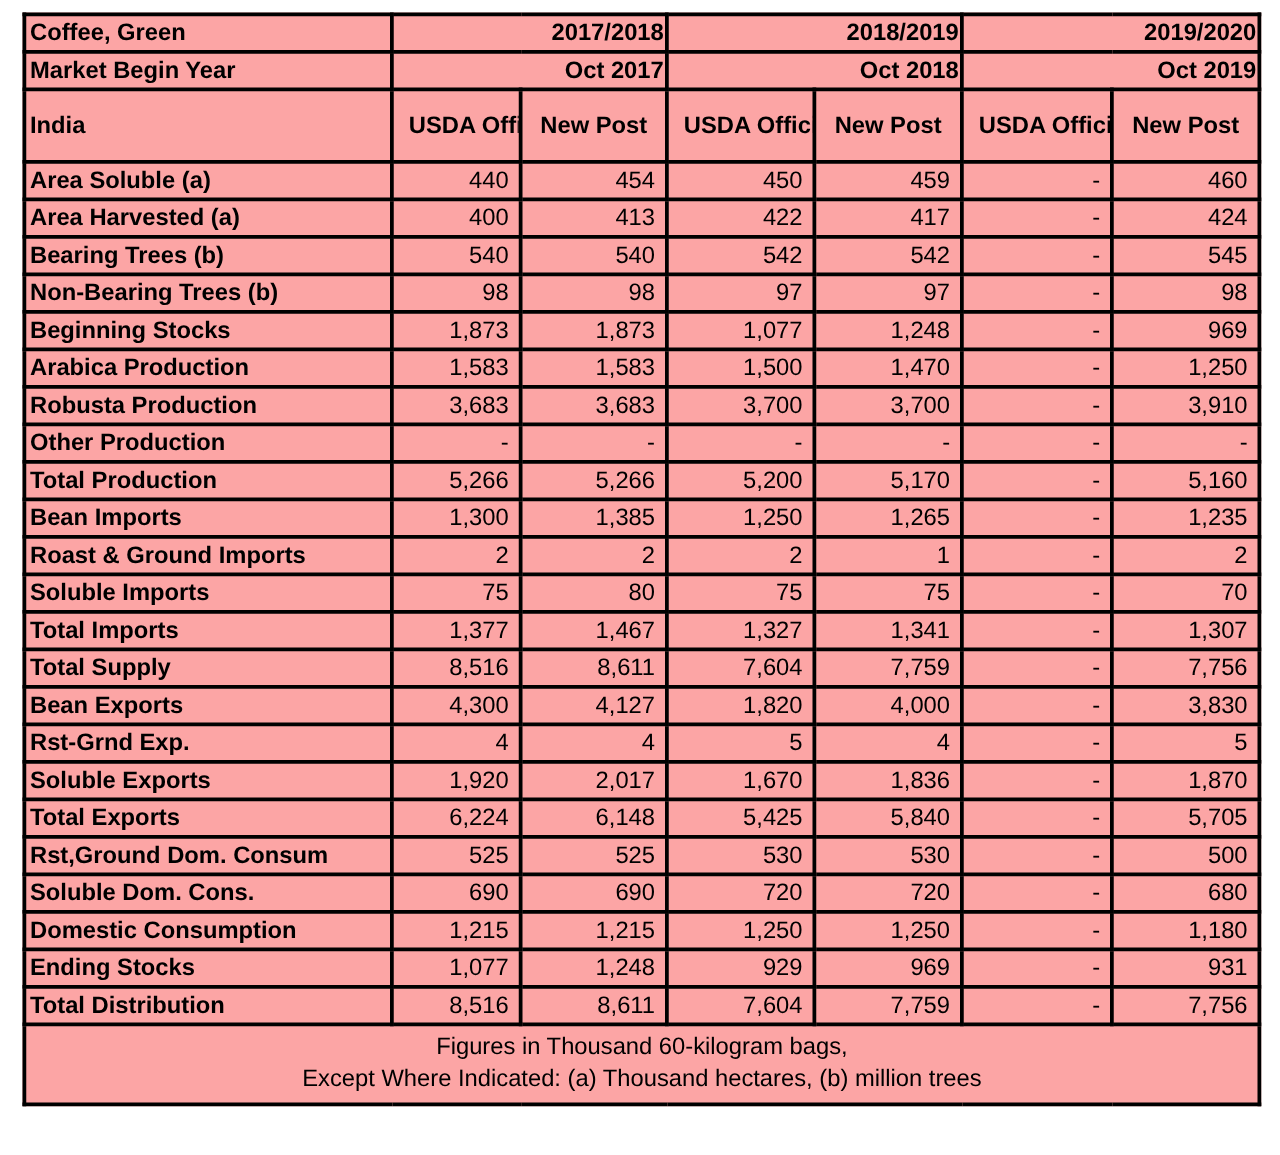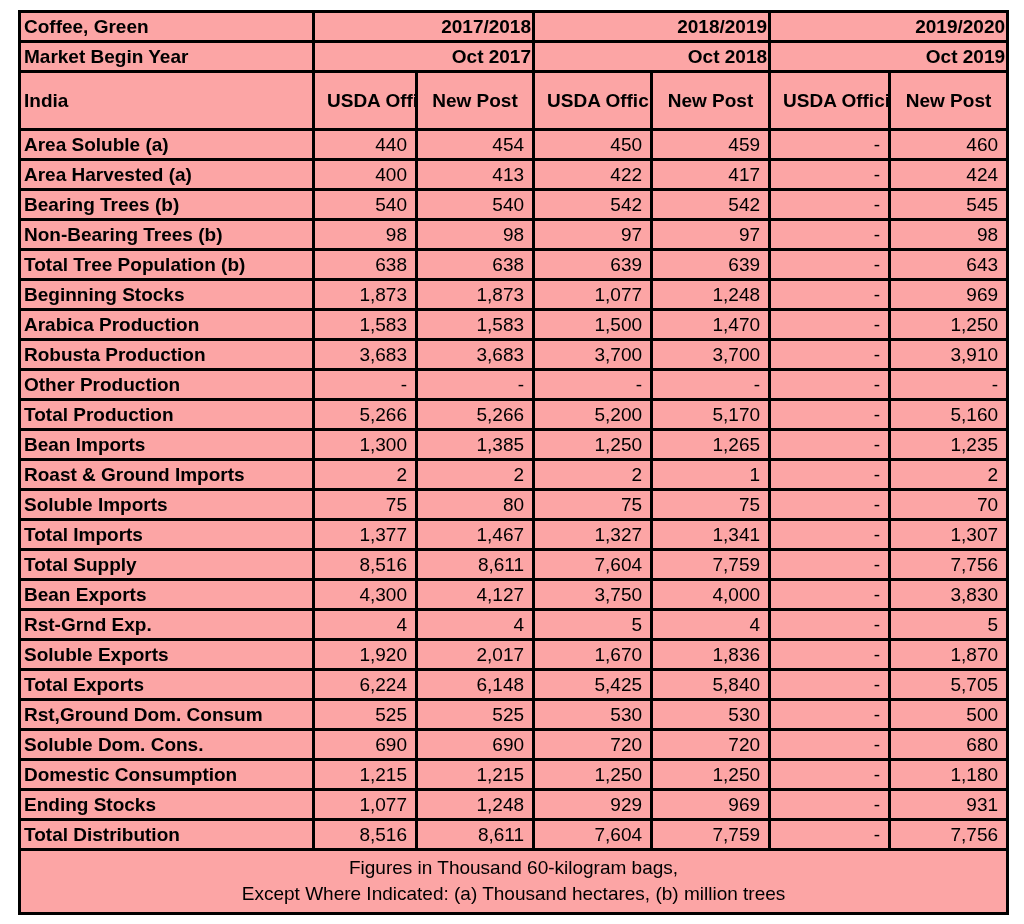--- a/index.html
+++ b/index.html
@@ -129,29 +129,20 @@
       <tr class="data-row">
         <td class="label-cell">Non-Bearing Trees (b)</td>
         <td class="num-cell">98</td>
         <td class="num-cell">98</td>
         <td class="num-cell">97</td>
         <td class="num-cell">97</td>
         <td class="num-cell">-</td>
         <td class="num-cell">98</td>
       </tr>
       <tr class="data-row">
-        <td class="label-cell">Total Tree Population (b)</td>
-        <td class="num-cell">638</td>
-        <td class="num-cell">638</td>
-        <td class="num-cell">639</td>
-        <td class="num-cell">639</td>
-        <td class="num-cell">-</td>
-        <td class="num-cell">643</td>
-      </tr>
-      <tr class="data-row">
         <td class="label-cell">Beginning Stocks</td>
         <td class="num-cell">1,873</td>
         <td class="num-cell">1,873</td>
         <td class="num-cell">1,077</td>
         <td class="num-cell">1,248</td>
         <td class="num-cell">-</td>
         <td class="num-cell">969</td>
       </tr>
       <tr class="data-row">
         <td class="label-cell">Arabica Production</td>
@@ -231,21 +222,21 @@
         <td class="num-cell">8,611</td>
         <td class="num-cell">7,604</td>
         <td class="num-cell">7,759</td>
         <td class="num-cell">-</td>
         <td class="num-cell">7,756</td>
       </tr>
       <tr class="data-row">
         <td class="label-cell">Bean Exports</td>
         <td class="num-cell">4,300</td>
         <td class="num-cell">4,127</td>
-        <td class="num-cell">3,750</td>
+        <td class="num-cell">1,820</td>
         <td class="num-cell">4,000</td>
         <td class="num-cell">-</td>
         <td class="num-cell">3,830</td>
       </tr>
       <tr class="data-row">
         <td class="label-cell">Rst-Grnd Exp.</td>
         <td class="num-cell">4</td>
         <td class="num-cell">4</td>
         <td class="num-cell">5</td>
         <td class="num-cell">4</td>

